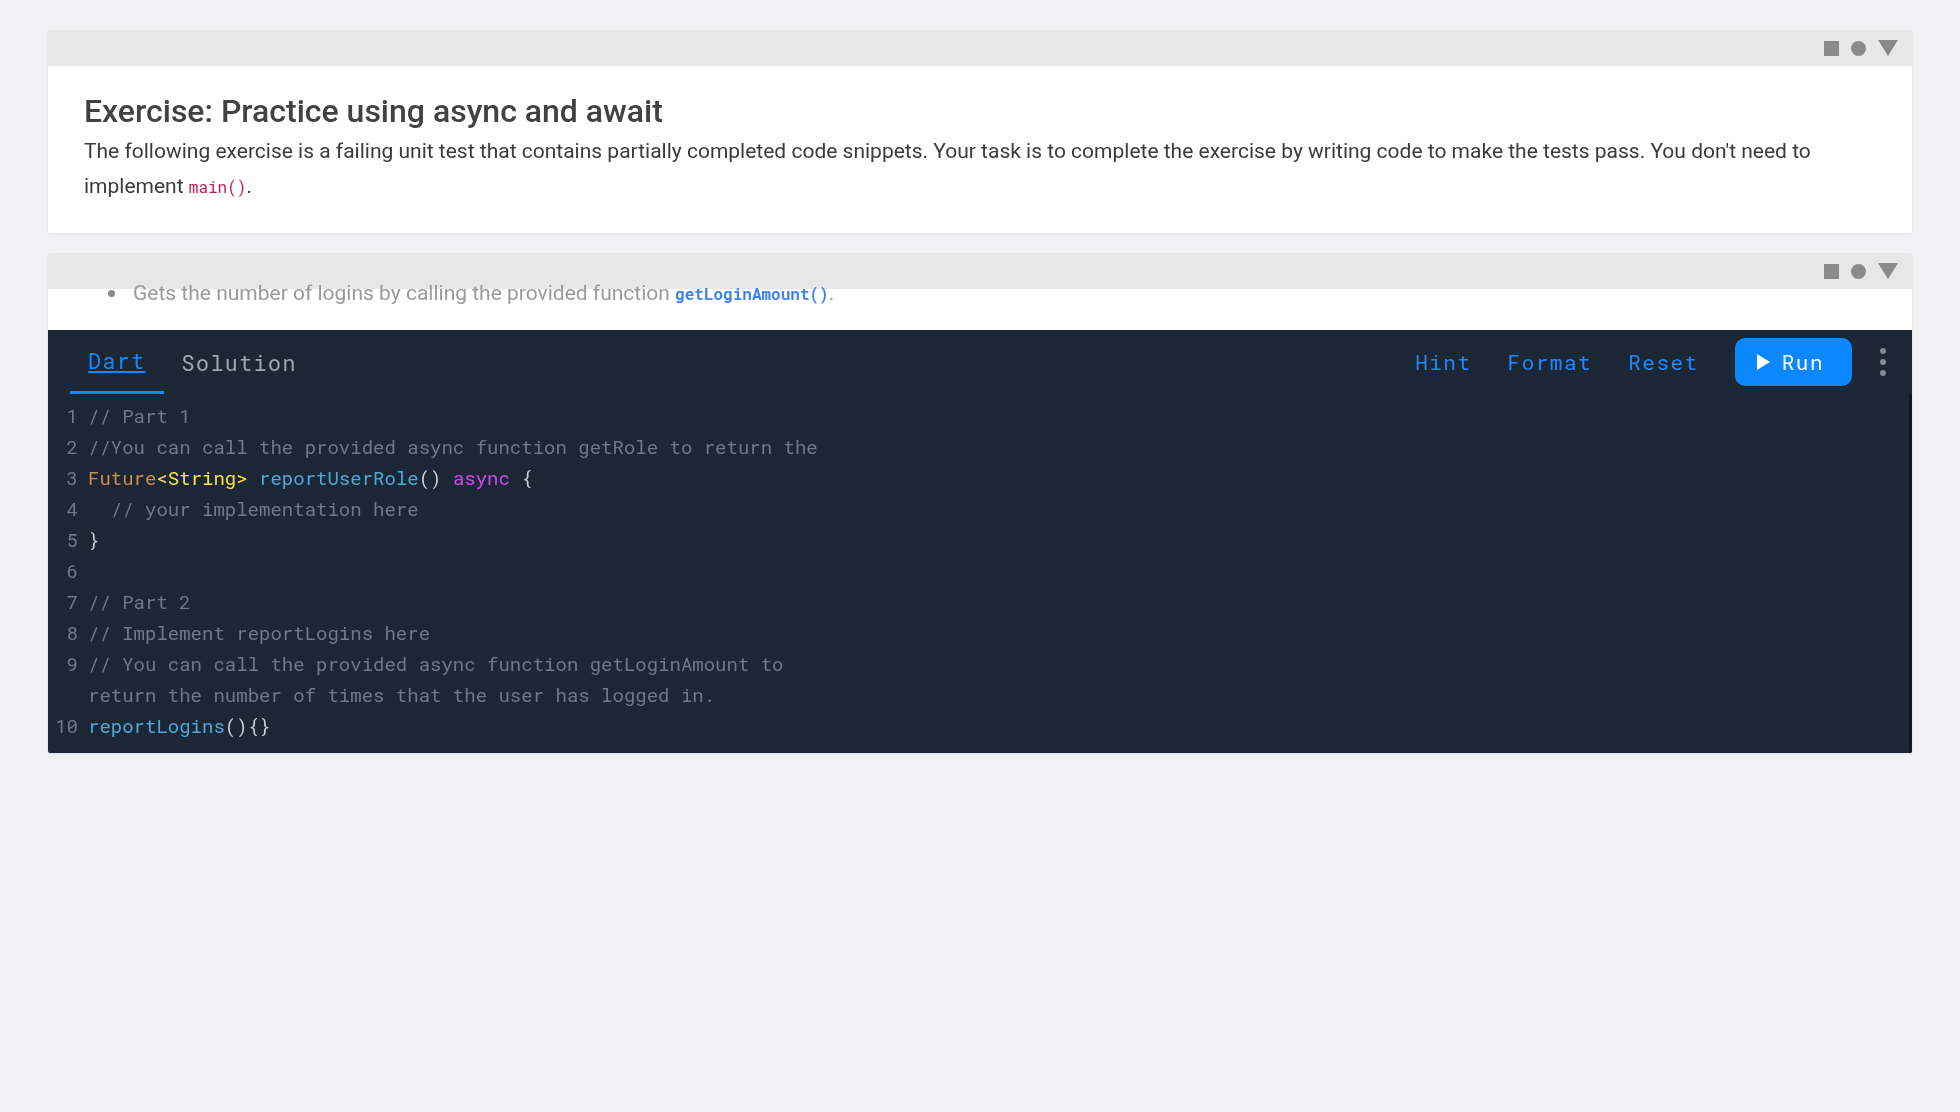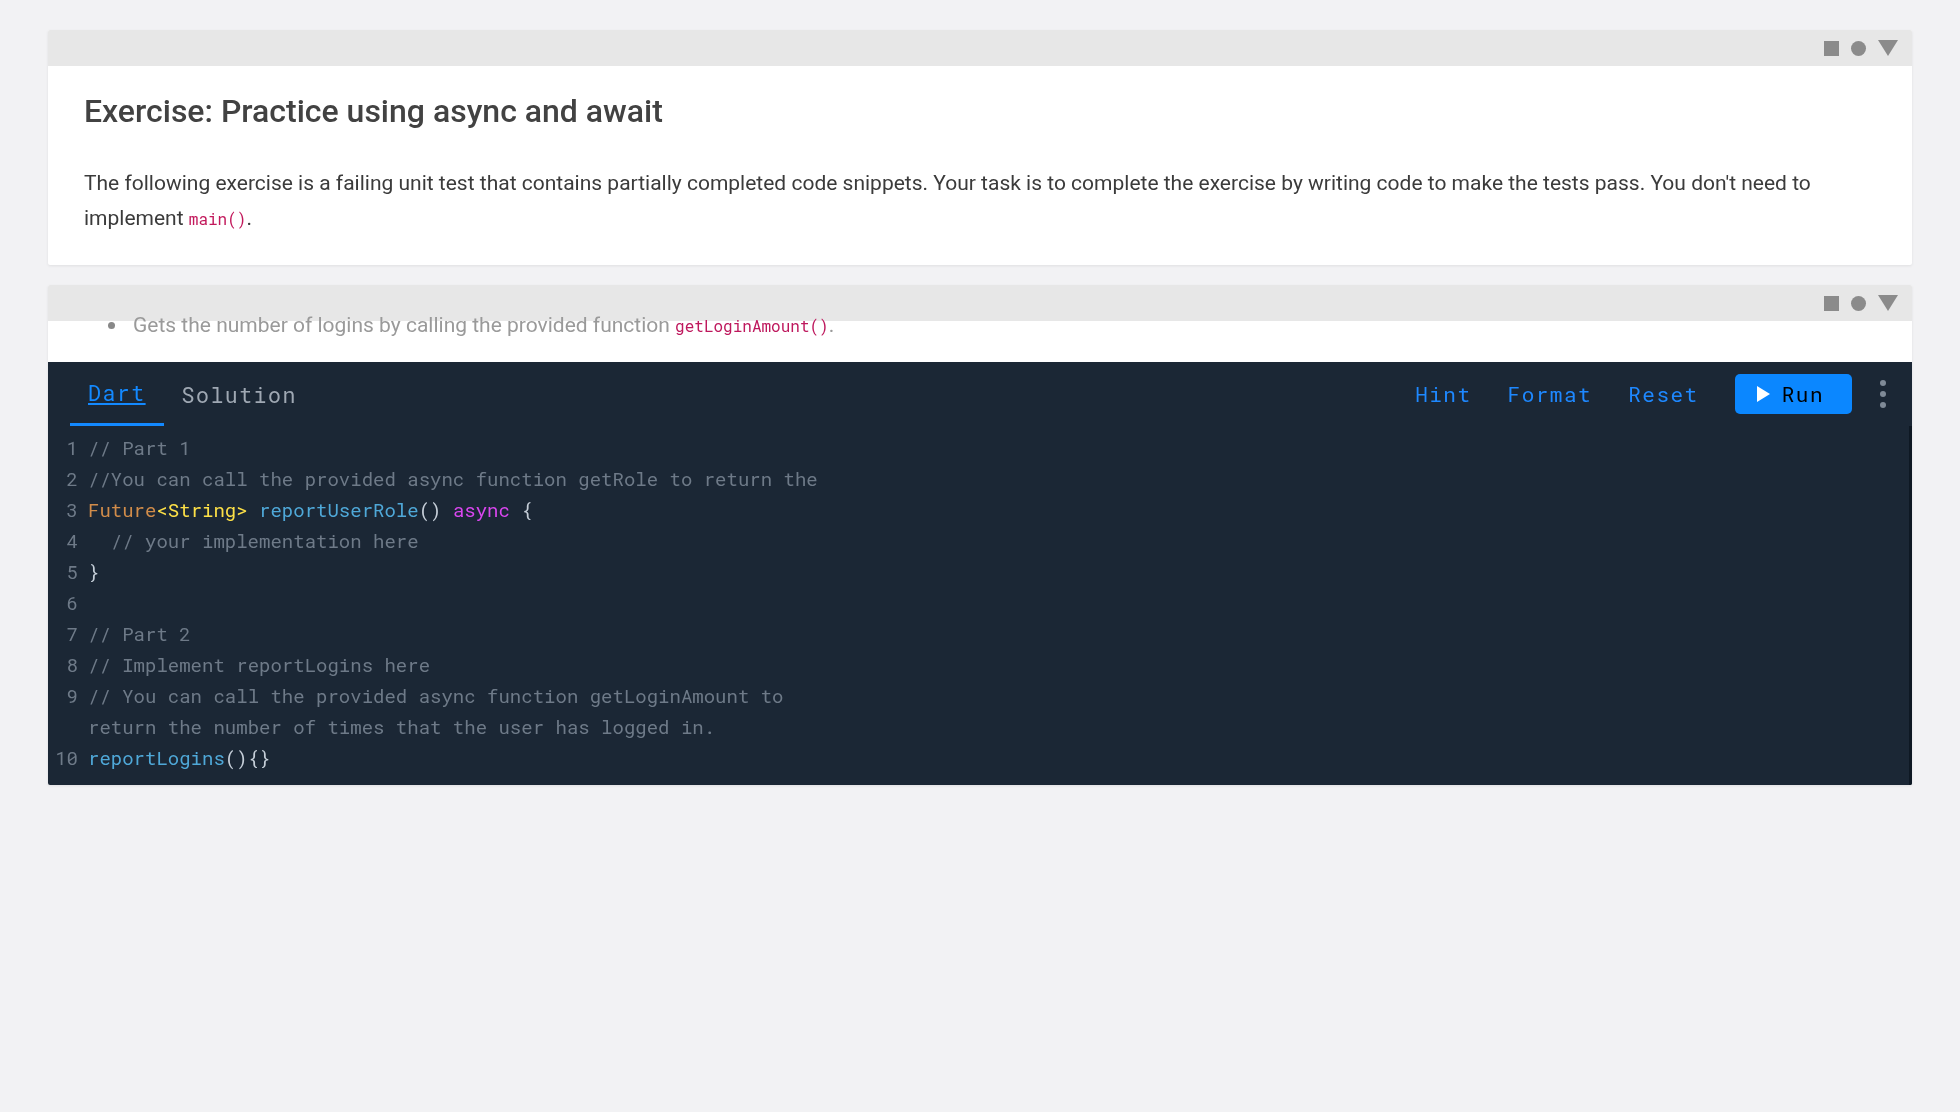--- a/index.html
+++ b/index.html
@@ -38,21 +38,21 @@
   border-right: 10px solid transparent;
   border-top: 16px solid #8b8b8b;
 }
 
 .card-body { padding: 26px 36px 30px 36px; }
 
 h2.exercise-title {
   font-size: 32px;
   font-weight: 500;
   color: #424242;
-  margin-bottom: 36px;
+  margin-bottom: 4px;
 }
 
 .desc {
   line-height: 1.65;
   font-size: 21px;
   color: #3b3b3b;
 }
 
 code.inline {
   font-family: "Roboto Mono", Menlo, Consolas, "Courier New", monospace;
@@ -120,24 +120,24 @@
   color: #1e88ff;
   font-size: 21px;
   letter-spacing: 1.5px;
   margin-left: 36px;
   cursor: pointer;
   font-family: "Roboto Mono", Menlo, Consolas, "Courier New", monospace;
 }
 
 .run-btn {
   background: #0b87ff;
-  color: #000000;
+  color: #ffffff;
   border: none;
-  border-radius: 5px;
-  height: 40px;
+  border-radius: 10px;
+  height: 48px;
   padding: 0 28px 0 22px;
   margin-left: 36px;
   font-size: 21px;
   letter-spacing: 1.5px;
   display: inline-flex;
   align-items: center;
   gap: 12px;
   cursor: pointer;
   font-family: "Roboto Mono", Menlo, Consolas, "Courier New", monospace;
 }
@@ -223,21 +223,21 @@
   <div class="card-header-bar">
     <span class="shape shape-square"></span>
     <span class="shape shape-circle"></span>
     <span class="shape shape-triangle"></span>
   </div>
 
   <div class="partial-bullet-wrap">
     <div class="partial-bullet">
       <span class="bullet-dot"></span>
       <span>
-        <span>Gets the number of logins by calling the provided function </span><code class="inline" style="color:#be185d;">getLoginAmount()</code><span>.</span>
+        <span>Gets the number of logins by calling the provided function </span><code class="inline" style="color:#3b82f6;font-weight:bold;">getLoginAmount()</code><span>.</span>
       </span>
     </div>
   </div>
 
   <div class="editor" style="margin:0 0 0 0;">
     <div class="editor-toolbar">
       <div class="tab active">Dart</div>
       <div class="tab">Solution</div>
       <div class="spacer"></div>
       <div class="tool-link">Hint</div>

